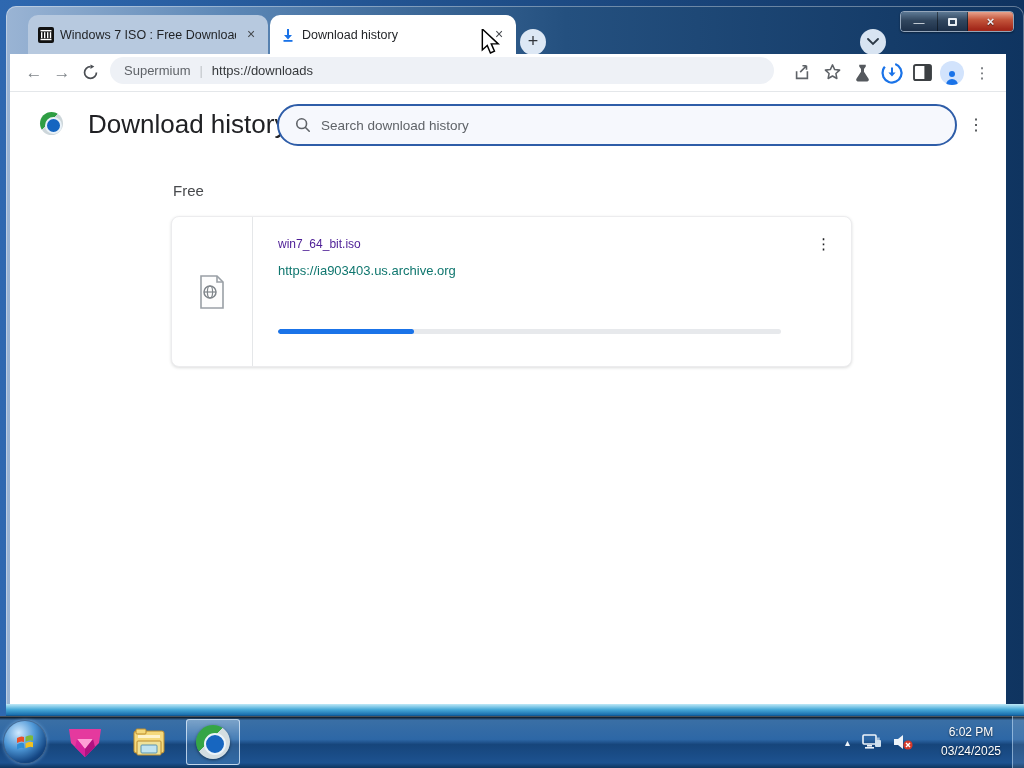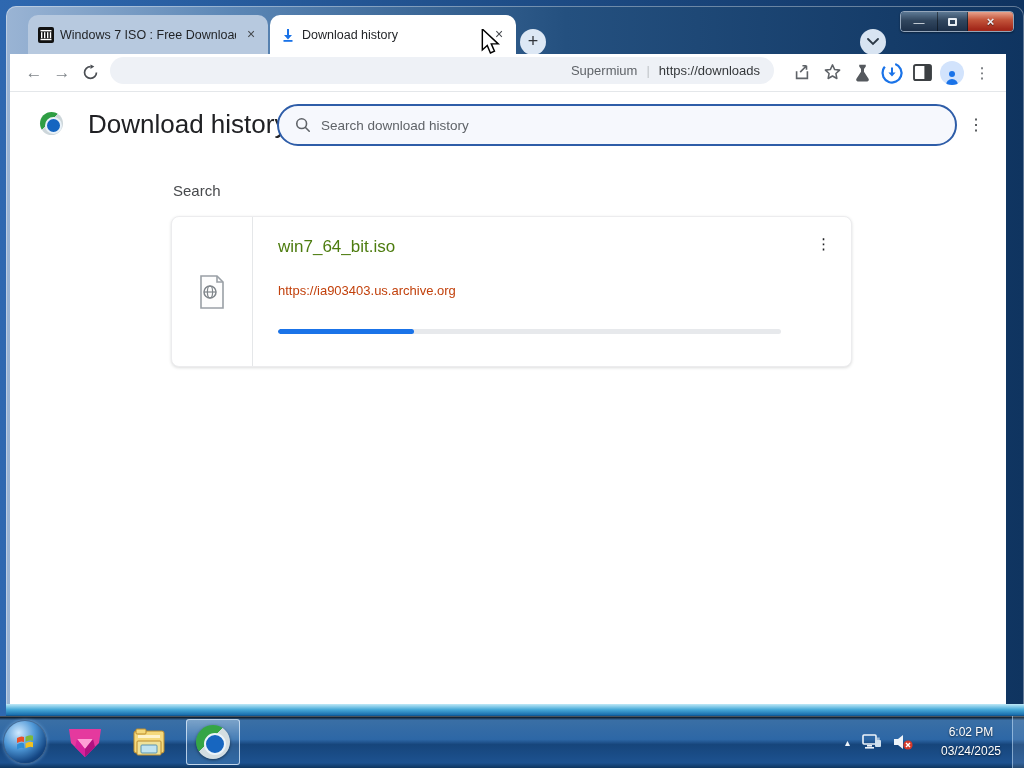--- a/index.html
+++ b/index.html
@@ -50,21 +50,21 @@
   
   .chrome-body { position:absolute; top:48px; left:4px; right:18px; bottom:12px;
                background:#fff; display:flex; flex-direction:column; }
   .toolbar { height:38px; display:flex; align-items:center; padding:0 10px;
                border-bottom:1px solid #e4e7ea; background:#fff; }
   .nav-btn { width:28px; height:28px; display:flex; align-items:center;
                justify-content:center; font-size:17px; color:#80868b; }
   .nav-btn.dark { color:#5f6368; }
   .addr-pill { flex:1; height:27px; margin:0 12px 4px 6px; background:#eef1f6;
                border-radius:14px; display:flex; align-items:center; padding:0 14px;
-               font-size:13px;justify-content:flex-end; }
+               font-size:13px; }
   .addr-engine { color:#5f6368; }
   .addr-sep { color:#c0c4c9; margin:0 9px; }
   .addr-url { color:#35383b; }
   .tb-icon { width:28px; height:28px; display:flex; align-items:center;
                justify-content:center; margin-left:2px; }
   .kebab { color:#5f6368; font-size:15px; letter-spacing:0; line-height:1; }
   .avatar-c { width:24px; height:24px; border-radius:50%; background:#d2e3fc;
                display:flex; align-items:flex-end; justify-content:center; overflow:hidden; }
 
   
@@ -85,22 +85,22 @@
   .search-pill input::placeholder { color:#5f6368; }
   .page-kebab { position:absolute; left:958px; top:23px; font-size:16px; color:#3c4043; }
   .today { position:absolute; left:163px; top:90px; font-size:15px; color:#47494c; }
 
   .dl-card { position:absolute; left:161px; top:124px; width:681px; height:151px;
                background:#fff; border-radius:8px; border:1px solid #ececee;
                box-shadow:0 1px 3px rgba(60,64,67,.18); display:flex; }
   .dl-icon-cell { width:81px; border-right:1px solid #e5e7e9; display:flex;
                align-items:center; justify-content:center; }
   .dl-details { flex:1; position:relative; padding:20px 24px 0 25px; }
-  .dl-name { font-size:17px; color:#4d7c0f; }
-  .dl-url { position:absolute; left:25px; top:46px; font-size:13px; color:#c2410c;margin-top:20px; }
+  .dl-name { font-size:12px; color:#4c1d95; }
+  .dl-url { position:absolute; left:25px; top:46px; font-size:13px; color:#0f766e; }
   .dl-status { position:absolute; left:25px; top:81px; font-size:13px; color:#5f6368; }
   .dl-track { position:absolute; left:25px; top:112px; width:503px; height:5px;
                border-radius:3px; background:#e7e9ec; overflow:hidden; }
   .dl-fill { height:100%; background:#1a73e8; border-radius:3px; }
   .dl-kebab { position:absolute; right:20px; top:18px; font-size:15px; color:#202124; }
 
   
   .cursor { position:absolute; left:480px; top:29px; z-index:50; }
 
   
@@ -243,21 +243,21 @@
 
       <div class="search-pill">
         <svg width="16" height="16" viewBox="0 0 18 18">
           <circle cx="7.5" cy="7.5" r="5.5" fill="none" stroke="#5f6368" stroke-width="1.8"></circle>
           <path d="M11.8 11.8 L16 16" stroke="#5f6368" stroke-width="1.8" stroke-linecap="round"></path>
         </svg>
         <input type="text" placeholder="Search download history" style="">
       </div>
       <div class="page-kebab">⋮</div>
 
-      <div class="today">Search</div>
+      <div class="today">Free</div>
 
       <div class="dl-card">
         <div class="dl-icon-cell">
           <svg width="30" height="36" viewBox="0 0 30 36">
             <path d="M4 2 h16 l6 6 v26 H4 z" fill="#fdfdfd" stroke="#9aa0a6" stroke-width="1.6"></path>
             <path d="M20 2 v6 h6" fill="none" stroke="#9aa0a6" stroke-width="1.6"></path>
             <circle cx="13" cy="18" r="6" fill="none" stroke="#80868b" stroke-width="1.5"></circle>
             <ellipse cx="13" cy="18" rx="2.6" ry="6" fill="none" stroke="#80868b" stroke-width="1.2"></ellipse>
             <path d="M7 18 h12" stroke="#80868b" stroke-width="1.2"></path>
           </svg>

